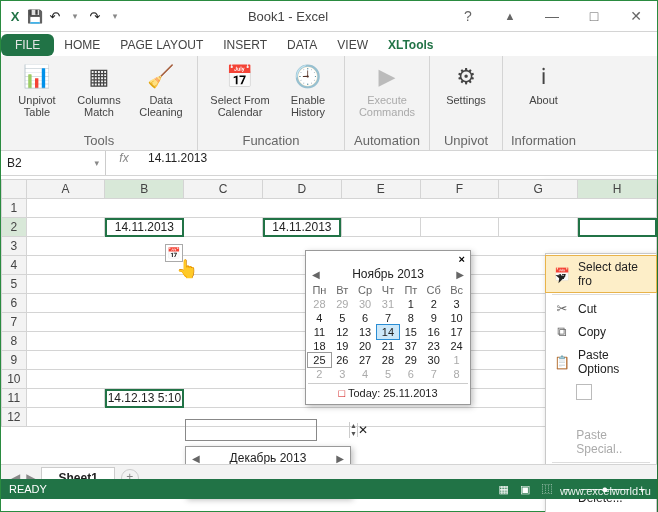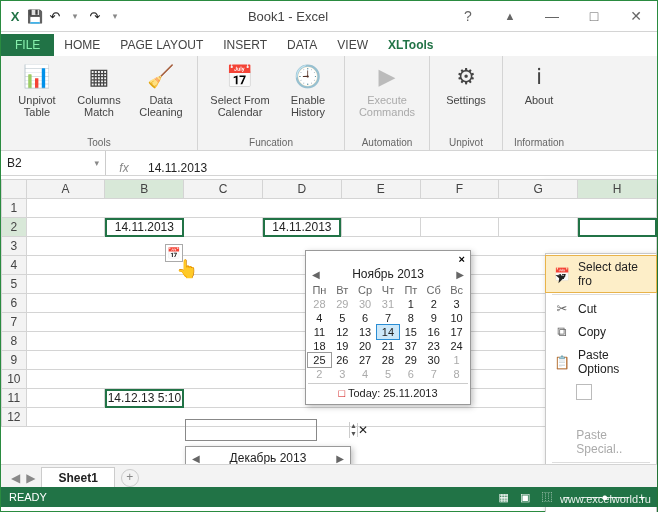--- a/index.html
+++ b/index.html
@@ -5,51 +5,51 @@
 html,body{margin:0;padding:0;font-family:"Segoe UI",Arial,sans-serif;font-size:12px;color:#222;background:#fff;width:658px;height:512px;overflow:hidden;}
 .window{border:1px solid #2a8b40;width:656px;height:510px;position:relative;background:#fff;}
 .title-bar{height:30px;background:#fff;border-bottom:1px solid #d4d4d4;display:flex;align-items:center;padding:0 6px;}
 .qat{display:flex;align-items:center;gap:4px;}
 .qat .q-icon{width:16px;height:16px;display:flex;align-items:center;justify-content:center;font-size:13px;}
 .title-text{flex:1;text-align:center;color:#444;font-size:13px;}
 .win-ctrl{display:flex;align-items:center;gap:12px;}
 .win-ctrl span{font-size:14px;color:#666;width:30px;text-align:center;}
 .tabs{display:flex;align-items:flex-end;height:24px;background:#fff;padding-left:0;}
 .tab{padding:4px 10px;font-size:12px;color:#444;cursor:default;}
-.tab.file{background:#217346;color:#86efac;padding:4px 14px;}
+.tab.file{background:#217346;color:#e5e5e5;padding:4px 14px;border-radius:6px;}
 .tab.active{color:#217346;font-weight:600;}
 .ribbon{height:94px;border-bottom:1px solid #d4d4d4;background:#f3f3f3;display:flex;}
 .rgroup{border-right:1px solid #d4d4d4;padding:2px 8px 0;display:flex;flex-direction:column;align-items:center;}
 .rgroup .items{display:flex;gap:6px;flex:1;}
-.rgroup .glabel{font-size:10px;color:#666;margin-bottom:2px;}
+.rgroup .glabel{font-size:13px;color:#666;margin-bottom:2px;}
 .ritem{display:flex;flex-direction:column;align-items:center;width:56px;text-align:center;font-size:11px;line-height:1.1;color:#444;padding-top:4px;}
 .ritem.disabled{color:#aaa;}
 .ritem .ricon{width:32px;height:30px;display:flex;align-items:center;justify-content:center;font-size:22px;margin-bottom:2px;}
-.formula-bar{height:24px;border-bottom:1px solid #d4d4d4;display:flex;align-items:flex-end;}
+.formula-bar{height:24px;border-bottom:1px solid #d4d4d4;display:flex;align-items:flex-start;}
 .name-box{width:92px;border-right:1px solid #ccc;padding:0 6px;height:100%;display:flex;align-items:center;justify-content:space-between;font-size:12px;}
 .fx{width:36px;text-align:center;color:#888;font-style:italic;}
 .fval{flex:1;padding:0 6px;font-size:12px;}
 .float-fmt{position:absolute;right:0;top:180px;background:#fff;border:1px solid #c8c8c8;box-shadow:2px 2px 6px rgba(0,0,0,.25);padding:4px;width:106px;}
 .float-fmt .row{display:flex;align-items:center;gap:4px;margin-bottom:4px;}
 .float-fmt select,.float-fmt .fake-sel{font-size:11px;height:20px;}
 .float-fmt .btns{display:flex;gap:4px;font-weight:bold;}
 .float-fmt .btns span{width:18px;text-align:center;}
 .grid{position:absolute;top:178px;left:0;right:0;bottom:30px;overflow:hidden;}
 table.sheet{border-collapse:collapse;width:100%;}
 table.sheet th,table.sheet td{border:1px solid #d4d4d4;height:18px;font-size:12px;text-align:center;padding:0;}
 table.sheet th{background:#f3f3f3;font-weight:normal;color:#444;}
 table.sheet th.col{width:66px;}
 table.sheet th.row{width:20px;}
 td.cell{background:#fff;text-align:right;padding-right:4px;}
 td.sel{outline:2px solid #217346;outline-offset:-2px;}
 .corner{width:20px;}
 .sheet-tabs{position:absolute;bottom:20px;left:0;right:0;height:26px;background:#f3f3f3;border-top:1px solid #d4d4d4;display:flex;align-items:center;padding:0 10px;gap:6px;}
 .sheet-tab{background:#fff;border:1px solid #ccc;border-bottom:none;padding:3px 16px;font-size:12px;}
 .sheet-tab.active{border-bottom:2px solid #217346;font-weight:600;}
-.status{position:absolute;bottom:4px;left:0;right:0;height:20px;background:#217346;color:#fff;display:flex;align-items:center;justify-content:space-between;padding:0 8px;font-size:11px;}
+.status{position:absolute;bottom:12px;left:0;right:0;height:20px;background:#217346;color:#fff;display:flex;align-items:center;justify-content:space-between;padding:0 8px;font-size:11px;}
 .status .views span{margin:0 4px;}
 .popup-cal{position:absolute;background:#fff;border:1px solid #999;box-shadow:2px 2px 6px rgba(0,0,0,.25);width:160px;padding:2px;}
 #cal-nov{top:249px;left:304px;}
 #cal-dec{top:445px;left:184px;}
 .cal-head{display:flex;align-items:center;justify-content:space-between;padding:2px 4px;font-size:12px;}
 .cal-head .nav{color:#666;cursor:default;font-size:10px;}
 .cal-grid{display:grid;grid-template-columns:repeat(7,1fr);gap:0;font-size:11px;text-align:center;}
 .cal-grid .dh{color:#666;padding:1px 0;}
 .cal-grid .d{padding:1px 0;color:#222;}
 .cal-grid .d.dim{color:#aaa;}

